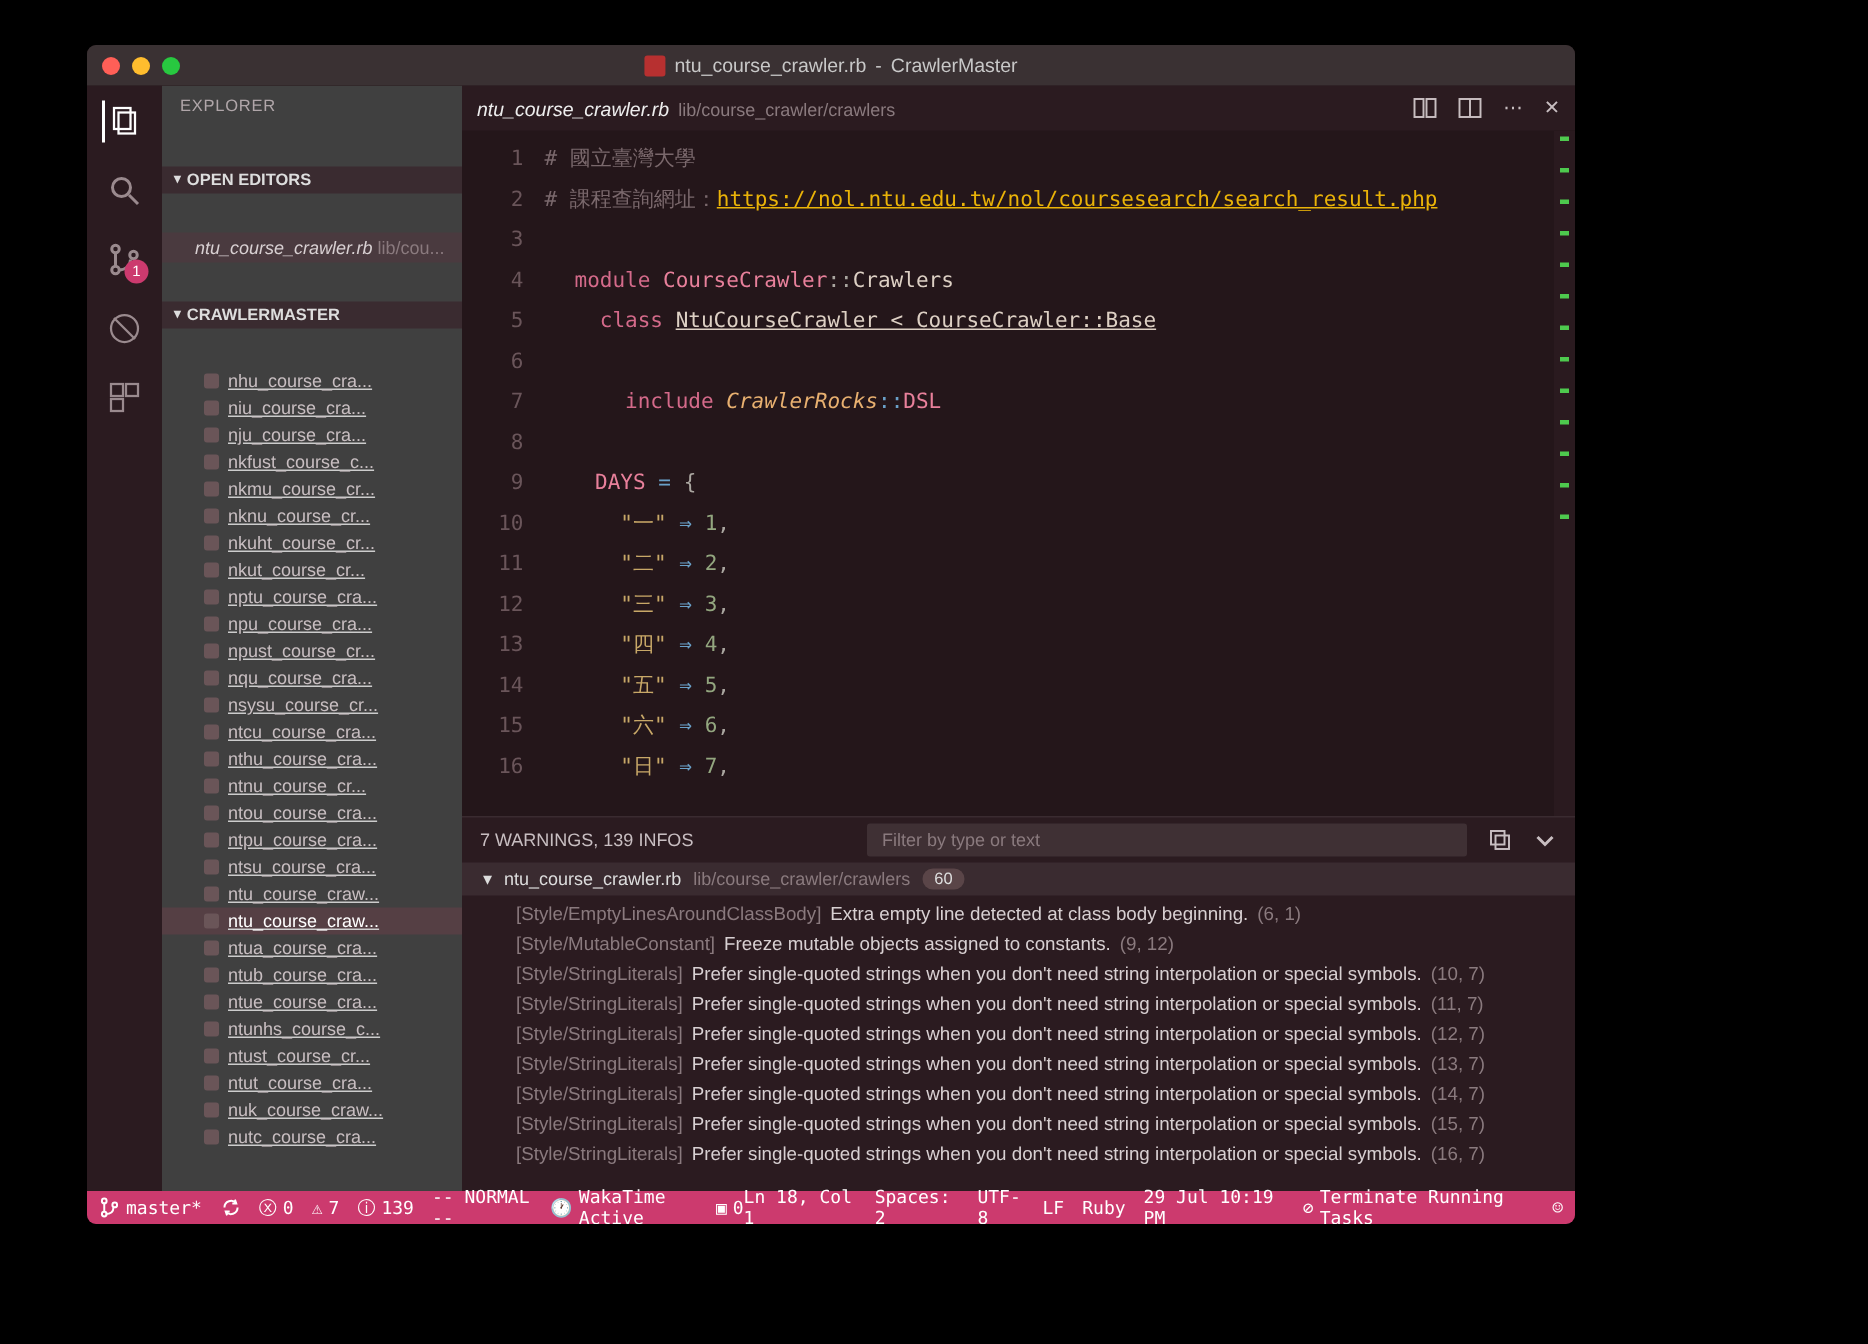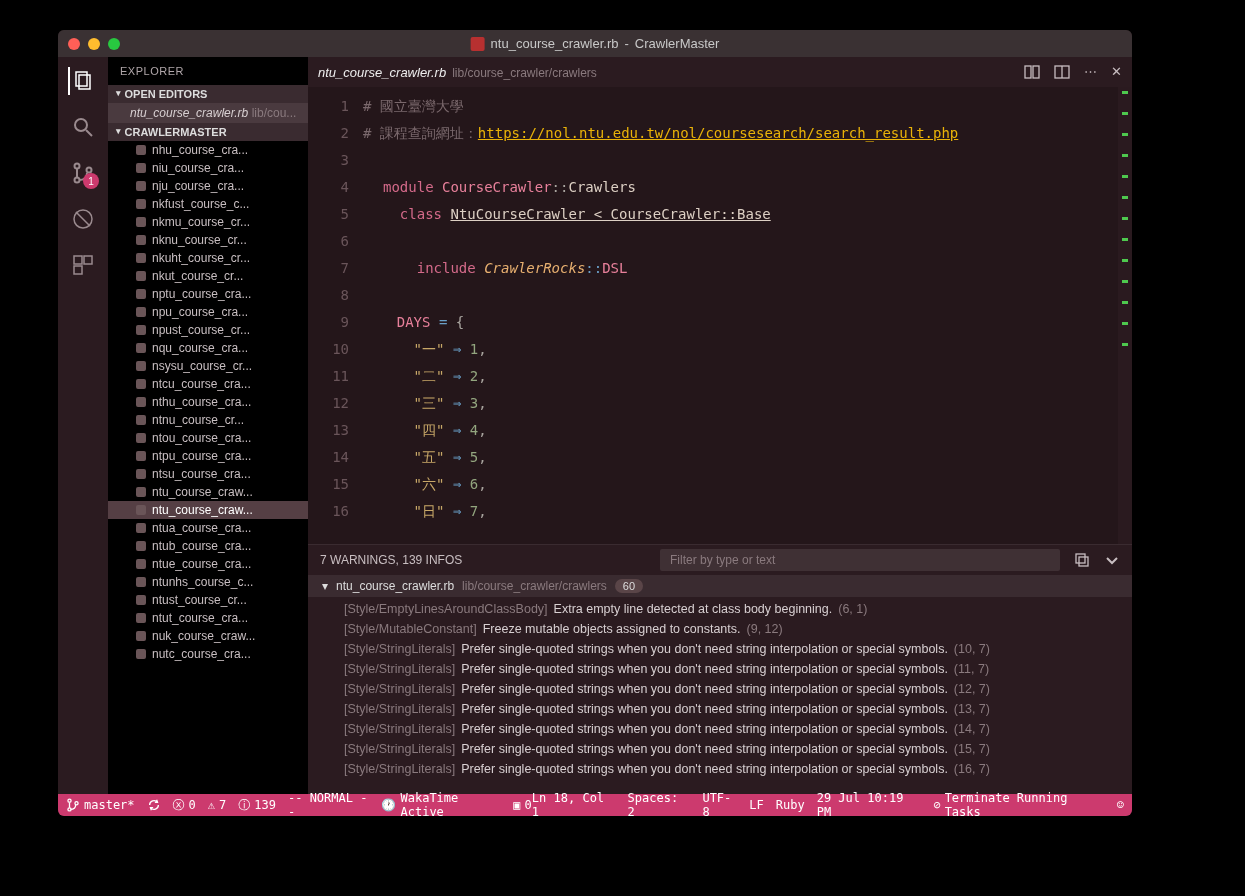--- a/index.html
+++ b/index.html
@@ -8,21 +8,21 @@
   font-family: "Helvetica Neue", Arial, sans-serif;
   font-size: 13px;
   color: #ccc;
   width: 1245px;
   height: 896px;
   position: relative;
 }
 .window {
   position: absolute;
   left: 58px; top: 30px;
-  width: 1074px; height: 786px;
+  width: 992px; height: 786px;
   background: #24161a;
   border-radius: 6px;
   overflow: hidden;
   display: flex;
   flex-direction: column;
 }
 .titlebar {
   height: 27px;
   background: #3a3133;
   display: flex;
@@ -53,38 +53,39 @@
   position: relative;
 }
 .ab-icon.active { color: #fff; border-left: 2px solid #fff; margin-left: -2px; }
 .badge {
   position: absolute; bottom: -2px; right: -2px;
   background: #cc3a6e; color: #fff; font-size: 10px;
   width: 16px; height: 16px; border-radius: 50%;
   display: flex; align-items: center; justify-content: center;
 }
 .sidebar {
-  width: 200px; background: #000000;
+  width: 200px; background: #404040;
   display: flex; flex-direction: column;
   font-size: 12px;
+  gap: 26px;
 }
 .sb-title { padding: 8px 12px; color: #b0a6a9; font-size: 11px; letter-spacing: 0.5px; }
 .sb-section {
   background: #3a2b30; color: #ddd;
   padding: 3px 8px; font-size: 11px; font-weight: bold;
   display: flex; align-items: flex-start; gap: 4px;
 }
 .sb-section::before { content: "▾"; font-size: 9px; }
 .open-editor-item {
   padding: 3px 8px 3px 22px; color: #d8d0d2; font-style: italic;
   background: #4a3a3f;
   white-space: nowrap; overflow: hidden; text-overflow: ellipsis;
 }
 .open-editor-item .path { color: #8a7a7e; font-style: normal; }
-.file-list { flex: 1; overflow: hidden; }
+.file-list { flex: 1; overflow: hidden; text-decoration: underline; }
 .file-item {
   padding: 2px 8px 2px 28px; color: #c8bec1;
   white-space: nowrap; overflow: hidden; text-overflow: ellipsis;
   display: flex; align-items: center; gap: 6px; font-size: 12px;
 }
 .file-item.selected { background: #553f44; color: #fff; }
 .file-ico { width: 10px; height: 10px; background: #6a5558; border-radius: 2px; flex-shrink: 0; }
 .editor-area { flex: 1; display: flex; flex-direction: column; background: #24161a; }
 .tab-bar {
   height: 30px; background: #2b1b20;

